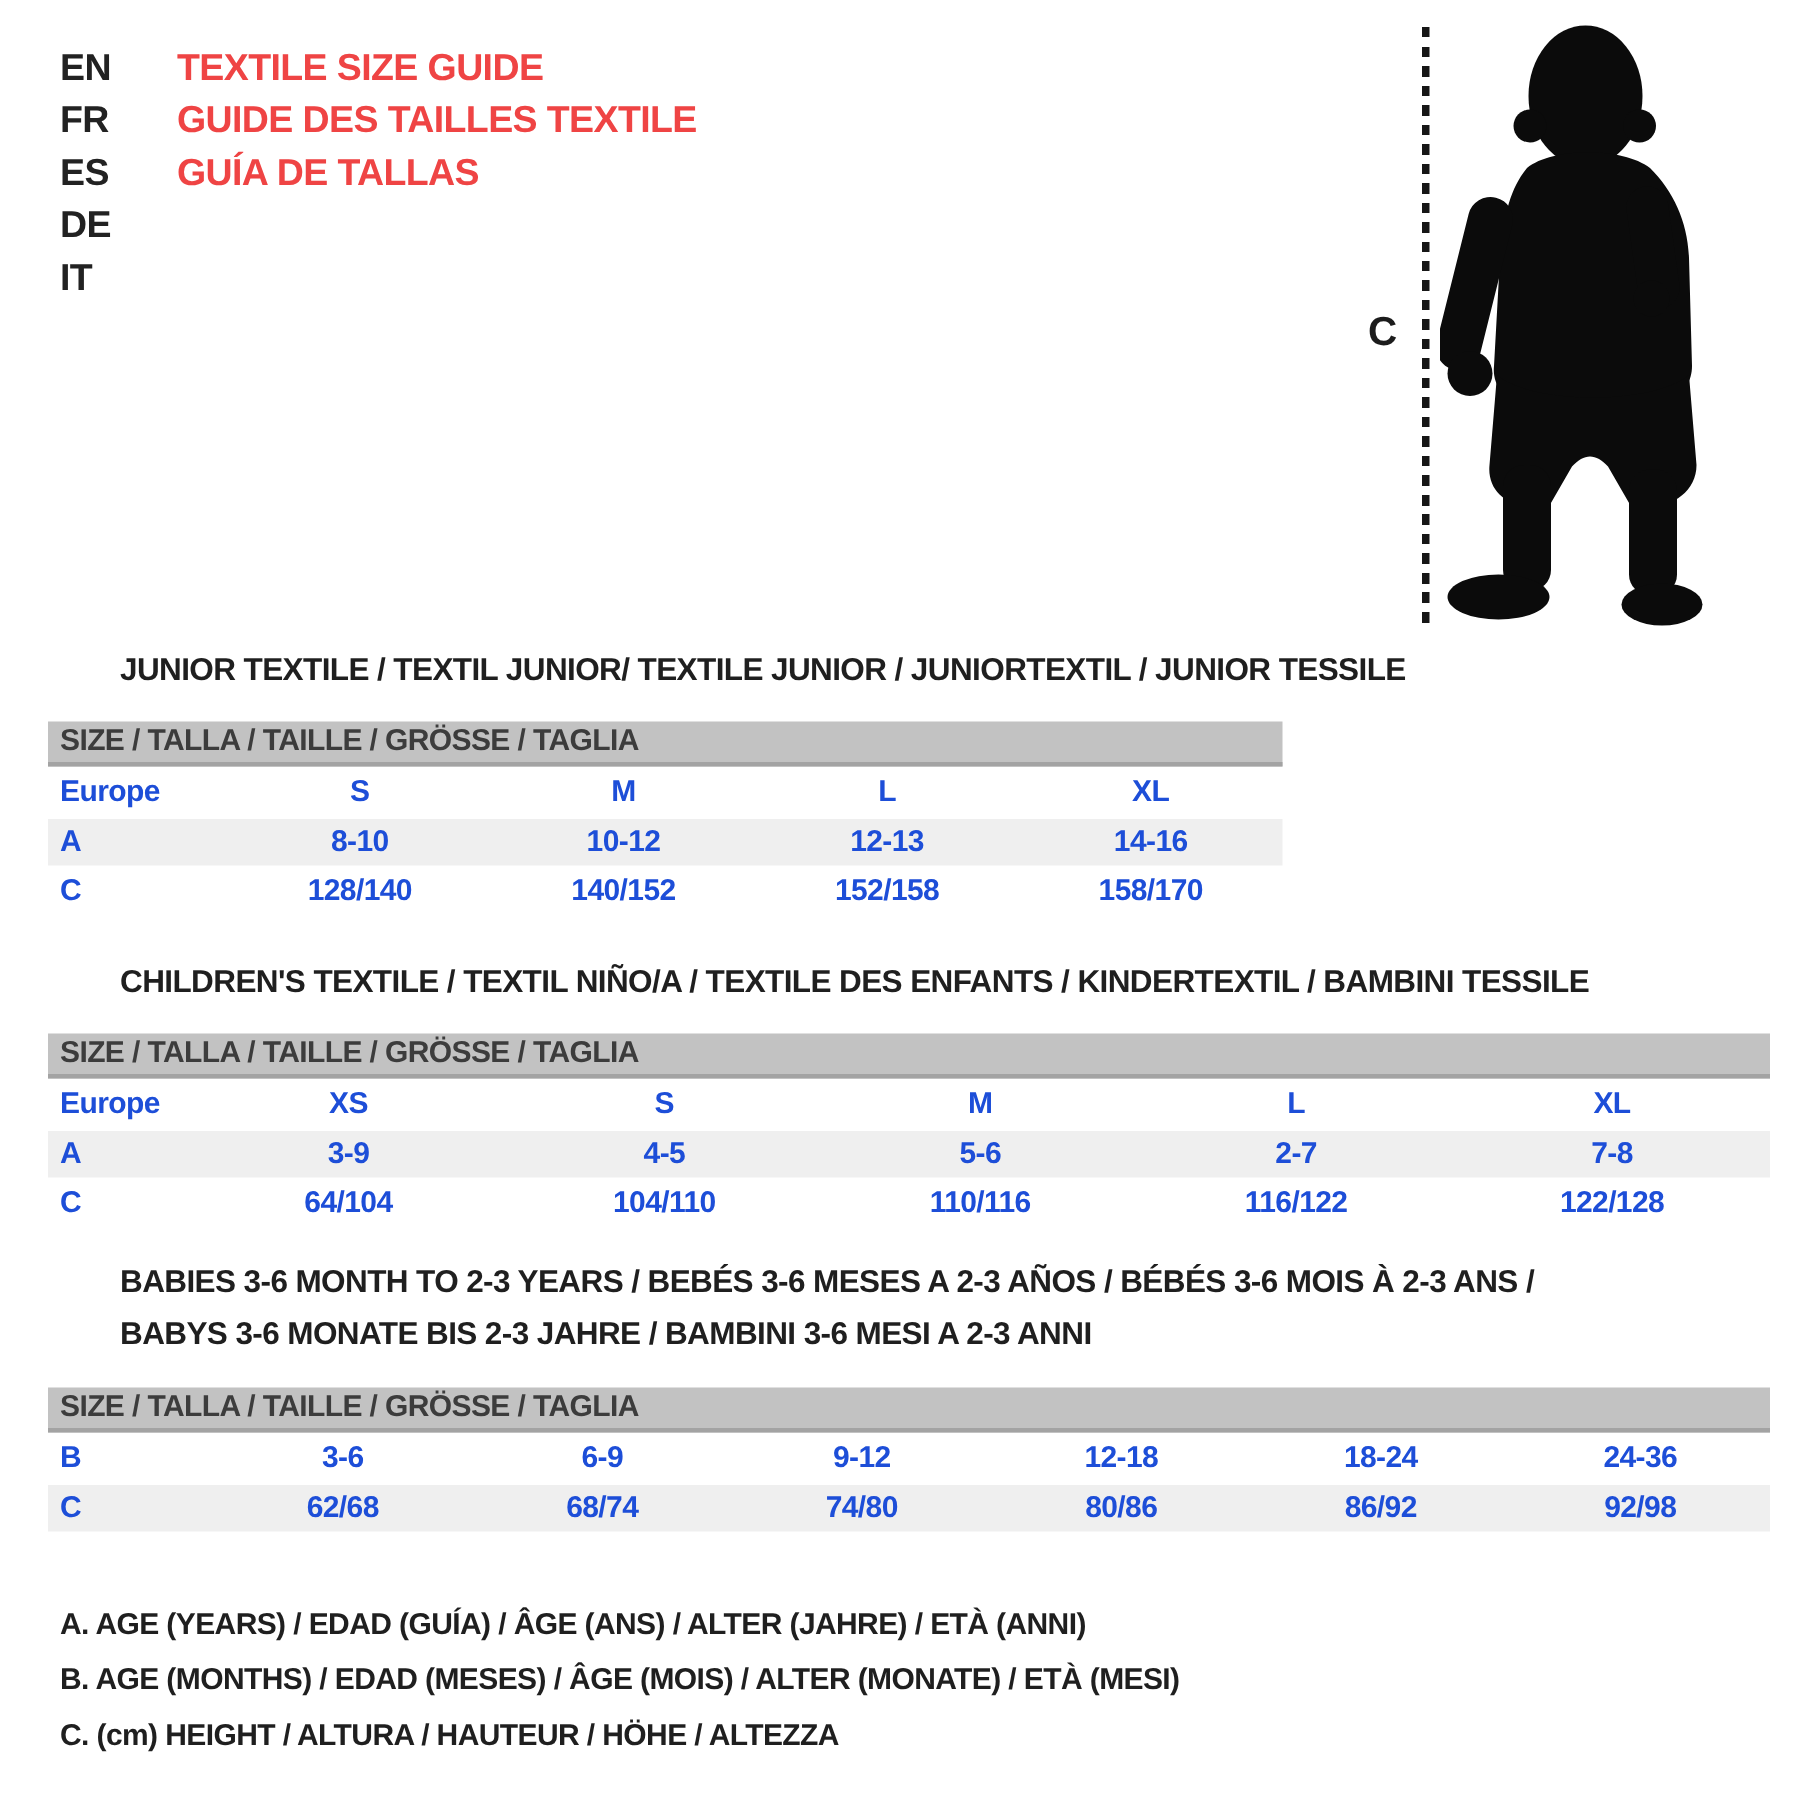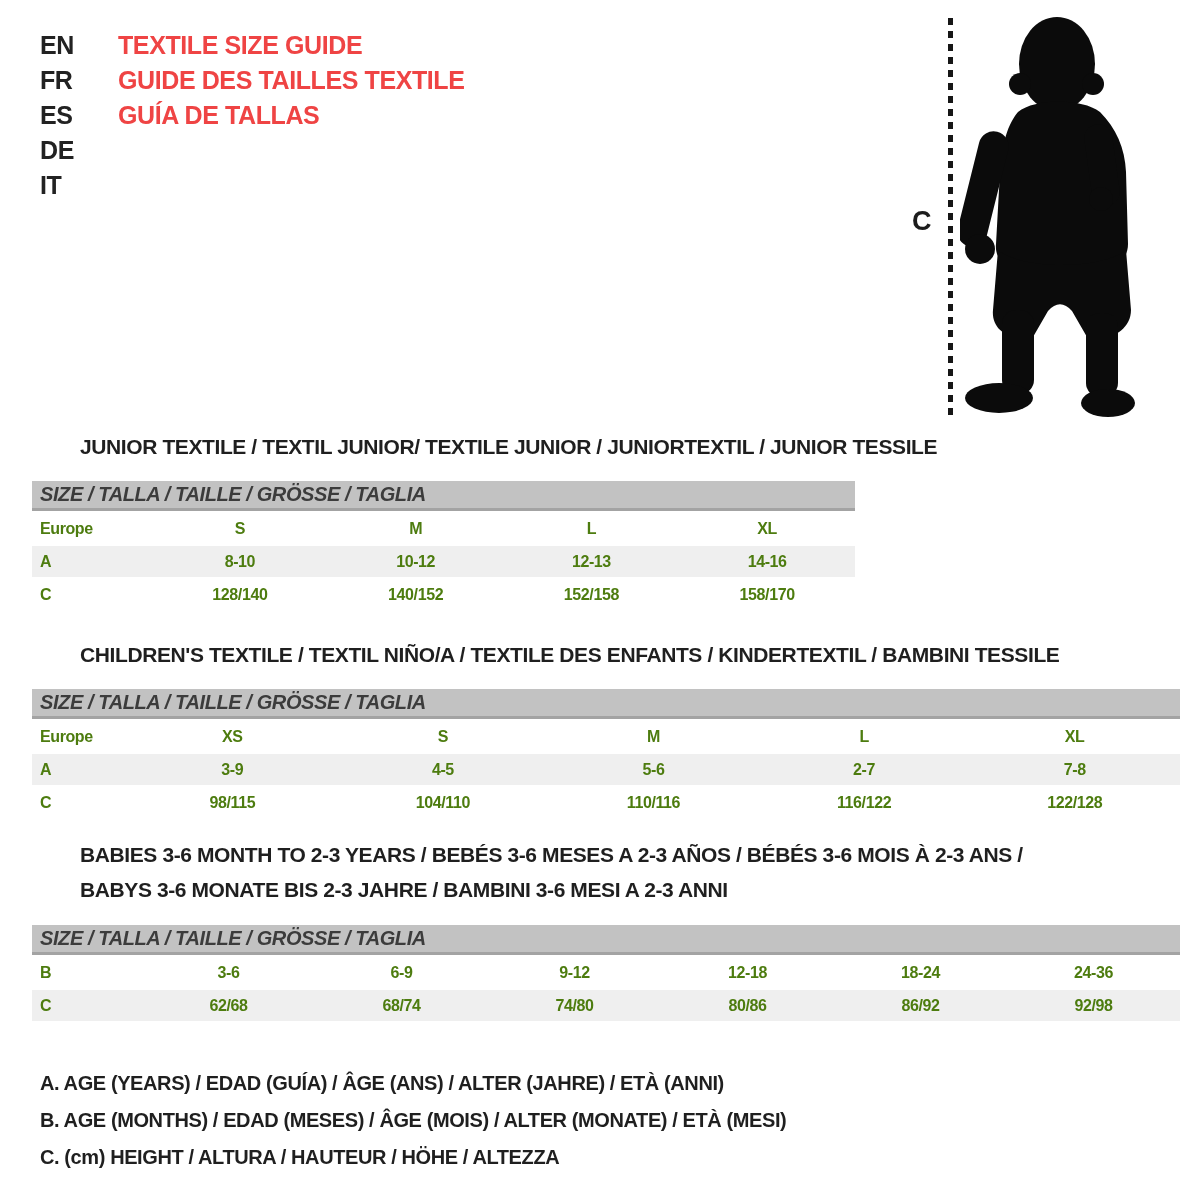--- a/index.html
+++ b/index.html
@@ -26,28 +26,28 @@
   .silhouette { position:absolute; left:65px; top:12px; }
 
   
   .section-title { position:absolute; left:40px; font-size:21px; color:#1f1f1f; white-space:nowrap;margin-left:40px; }
 
   
   .tbl { position:absolute; }
   .tbl-header {
     height:30px; background:#c2c2c2; border-bottom:3px solid #a3a3a3;
     display:flex; align-items:center; padding-left:8px;
-    font-size:20px; color:#3c3c3c; white-space:nowrap;font-style:italic;
+    font-size:20px; color:#3c3c3c; white-space:nowrap;
   }
   .tbl-row { display:flex; height:31px; margin-top:2px; align-items:center; background:#ffffff; }
   .tbl-row:nth-of-type(odd) { background:#efefef; } 
   .tbl .row1 { background:#ffffff; }
   .tbl .row2 { background:#efefef; }
   .tbl .row3 { background:#ffffff; }
-  .cell { flex:1; text-align:center; font-size:16px; color:#4d7c0f; }
+  .cell { flex:1; text-align:center; font-size:20px; color:#1d4ed8; }
   .cell.lbl { flex:none; text-align:left; padding-left:8px; }
   .tbl-junior .cell.lbl { width:120px; }
   .tbl-children .cell.lbl { width:95px; }
   .tbl-babies .cell.lbl { width:110px; }
 
   
   .legend-line { position:absolute; left:40px; font-size:20px; color:#1f1f1f; white-space:nowrap; }
 </style>
 </head>
 <body>
@@ -139,21 +139,21 @@
     <div class="tbl-row row2">
       <div class="cell lbl">A</div>
       <div class="cell">3-9</div>
       <div class="cell">4-5</div>
       <div class="cell">5-6</div>
       <div class="cell">2-7</div>
       <div class="cell">7-8</div>
     </div>
     <div class="tbl-row row3">
       <div class="cell lbl">C</div>
-      <div class="cell">98/115</div>
+      <div class="cell">64/104</div>
       <div class="cell">104/110</div>
       <div class="cell">110/116</div>
       <div class="cell">116/122</div>
       <div class="cell">122/128</div>
     </div>
   </div>
 
   <div class="section-title" style="top:843px;">BABIES 3-6 MONTH TO 2-3 YEARS / BEBÉS 3-6 MESES A 2-3 AÑOS / BÉBÉS 3-6 MOIS À 2-3 ANS /</div>
   <div class="section-title" style="top:878px;">BABYS 3-6 MONATE BIS 2-3 JAHRE / BAMBINI 3-6 MESI A 2-3 ANNI</div>
   <div class="tbl tbl-babies" style="left:32px; top:925px; width:1148px;">

